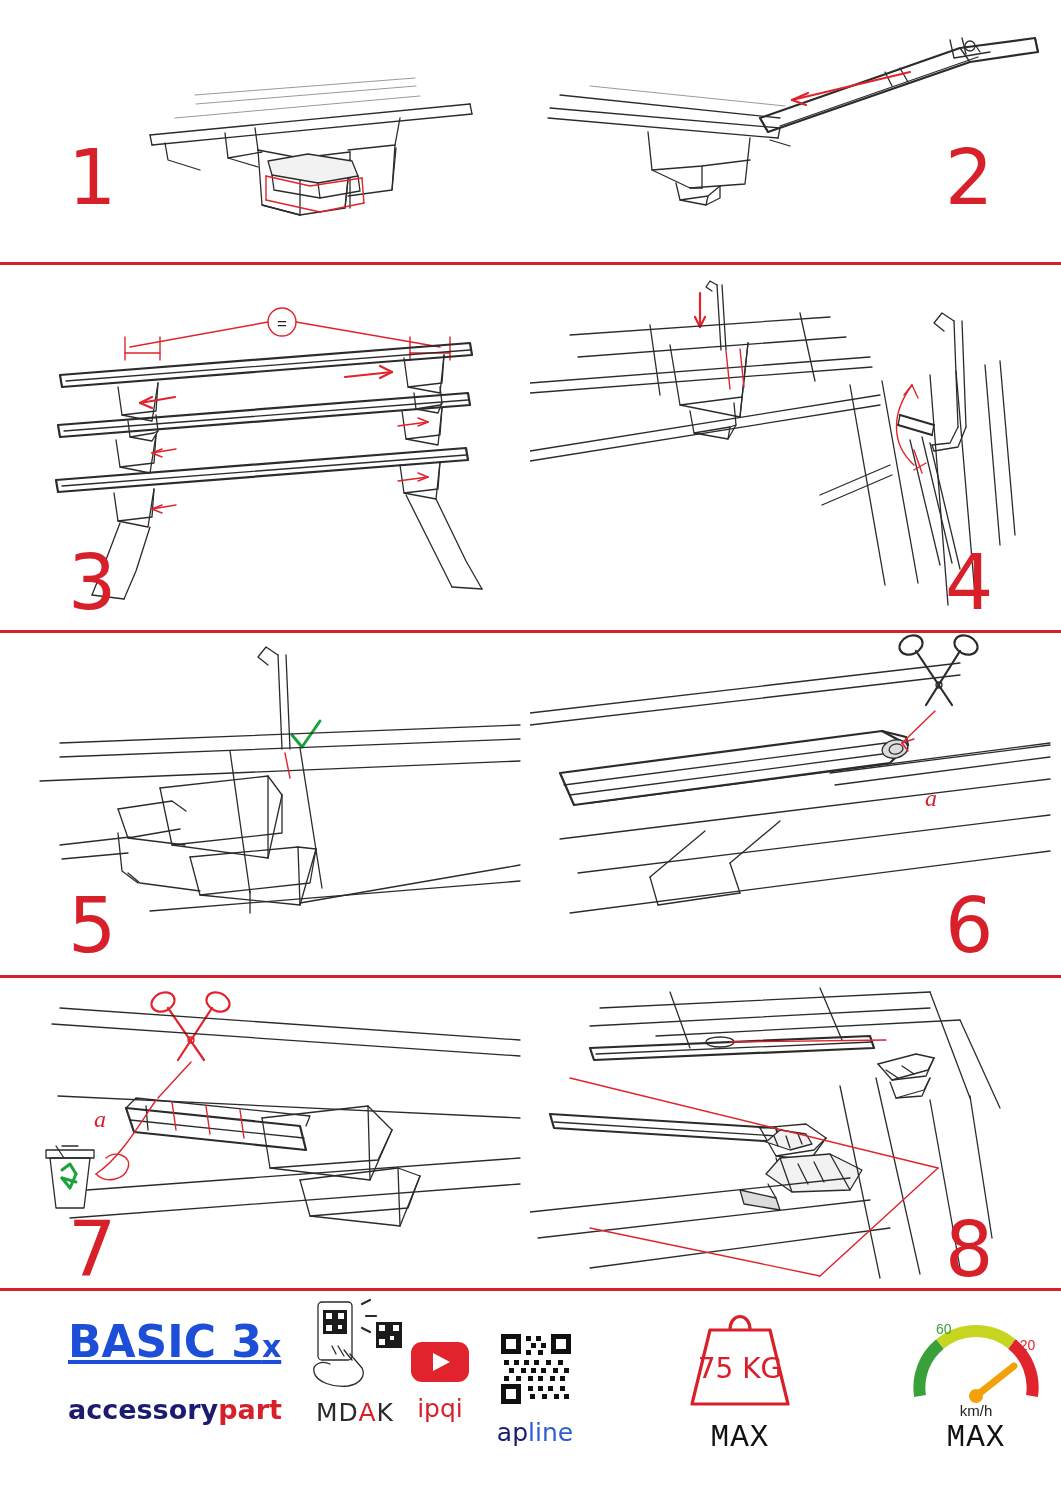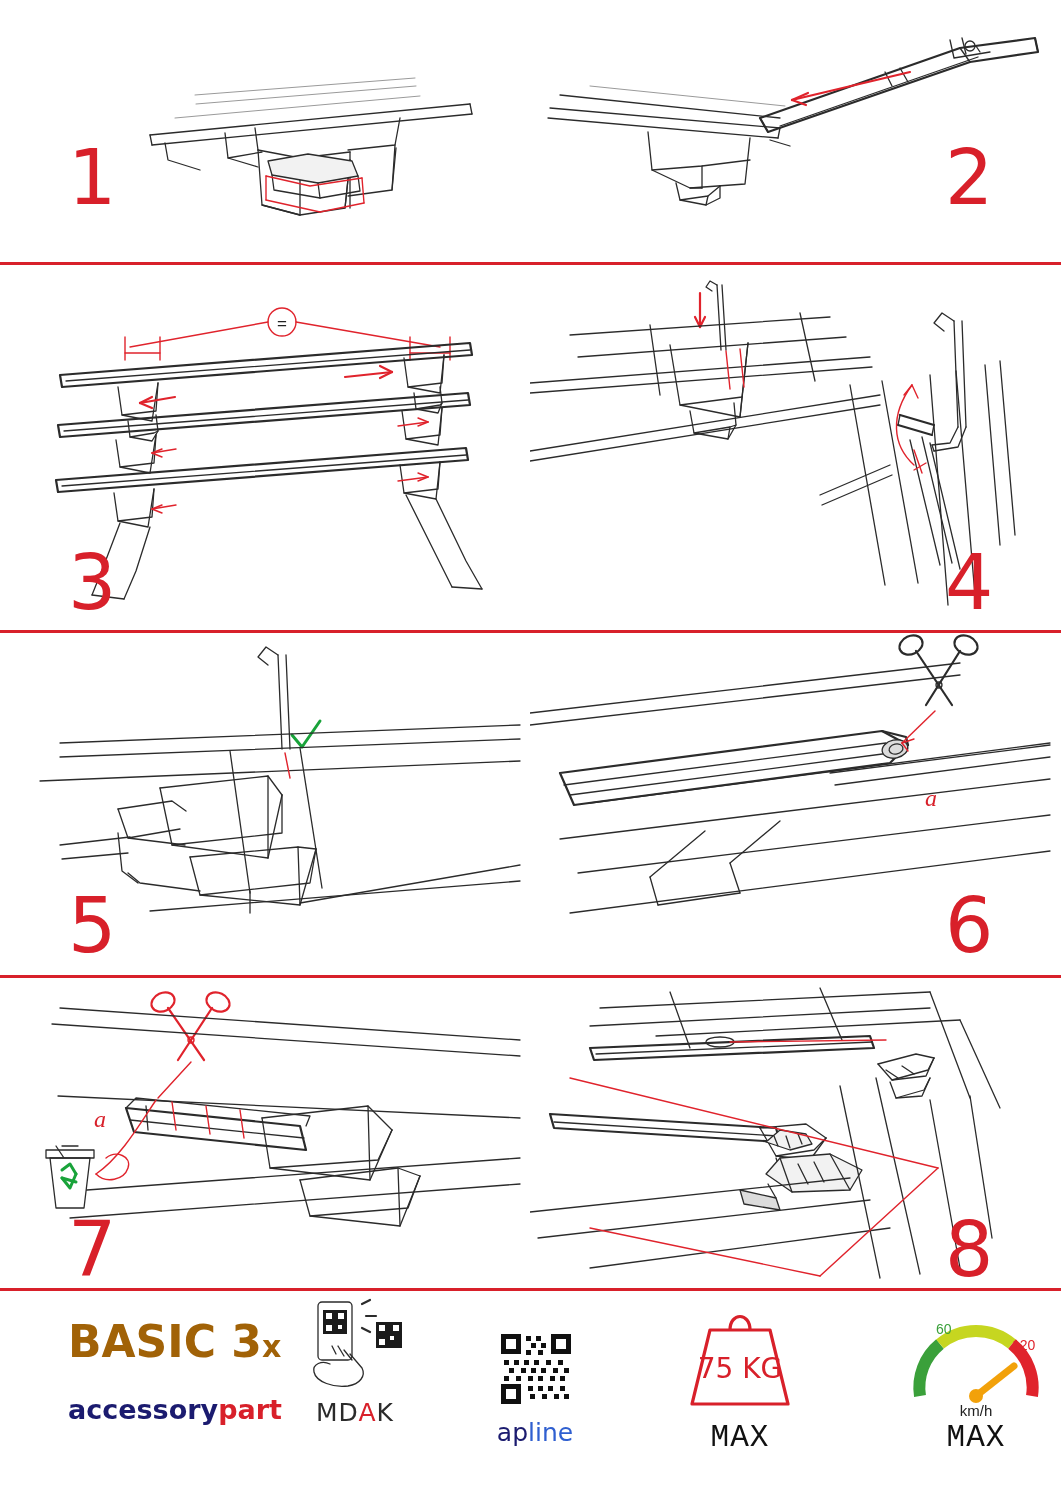--- a/index.html
+++ b/index.html
@@ -72,23 +72,24 @@
     position: absolute;
     left: 68px;
     top: 28px;
     width: 240px;
   }
   .brand-basic {
     font-family: "DejaVu Sans", sans-serif;
     font-weight: bold;
     font-size: 44px;
     letter-spacing: 0px;
-    color: #a16207;
+    color: #1d4ed8;
     line-height: 48px;
     white-space: nowrap;
+    text-decoration: underline;
   }
   .brand-basic .xpart { font-size: 30px; }
   .brand-accessory {
     font-family: "DejaVu Sans", sans-serif;
     font-weight: bold;
     font-size: 27px;
     color: #1b1b6f;
     line-height: 34px;
     margin-top: 22px;
     white-space: nowrap;
@@ -543,20 +544,27 @@
         <path class="ln2" d="M62 30 L70 34"></path>
         <rect x="76" y="24" width="26" height="26" fill="#1b1b1b"></rect>
         <rect x="79" y="27" width="6" height="6" fill="#ffffff"></rect>
         <rect x="93" y="27" width="6" height="6" fill="#ffffff"></rect>
         <rect x="79" y="41" width="6" height="6" fill="#ffffff"></rect>
         <rect x="90" y="38" width="4" height="4" fill="#ffffff"></rect>
       </svg>
       <div class="logo-cap cap-mdak"><span>MD</span><span class="rv">A</span><span>K</span></div>
     </div>
 
+    <div class="logo-item" style="left:400px;top:46px;width:80px">
+      <svg width="80" height="50" viewBox="0 0 80 50">
+        <rect x="11" y="6" width="58" height="40" rx="11" fill="#e0232c"></rect>
+        <path d="M33 17 L50 26 L33 35 Z" fill="#ffffff"></path>
+      </svg>
+      <div class="logo-cap cap-ipqi">ipqi</div>
+    </div>
 
     <div class="logo-item" style="left:480px;top:40px;width:110px">
       <svg width="110" height="80" viewBox="0 0 110 80">
         <rect x="21" y="4" width="70" height="70" fill="#ffffff"></rect>
         <g fill="#101010">
           <rect x="21" y="4" width="20" height="20"></rect>
           <rect x="71" y="4" width="20" height="20"></rect>
           <rect x="21" y="54" width="20" height="20"></rect>
           <rect x="46" y="6" width="5" height="5"></rect>
             <rect x="56" y="6" width="5" height="5"></rect>

